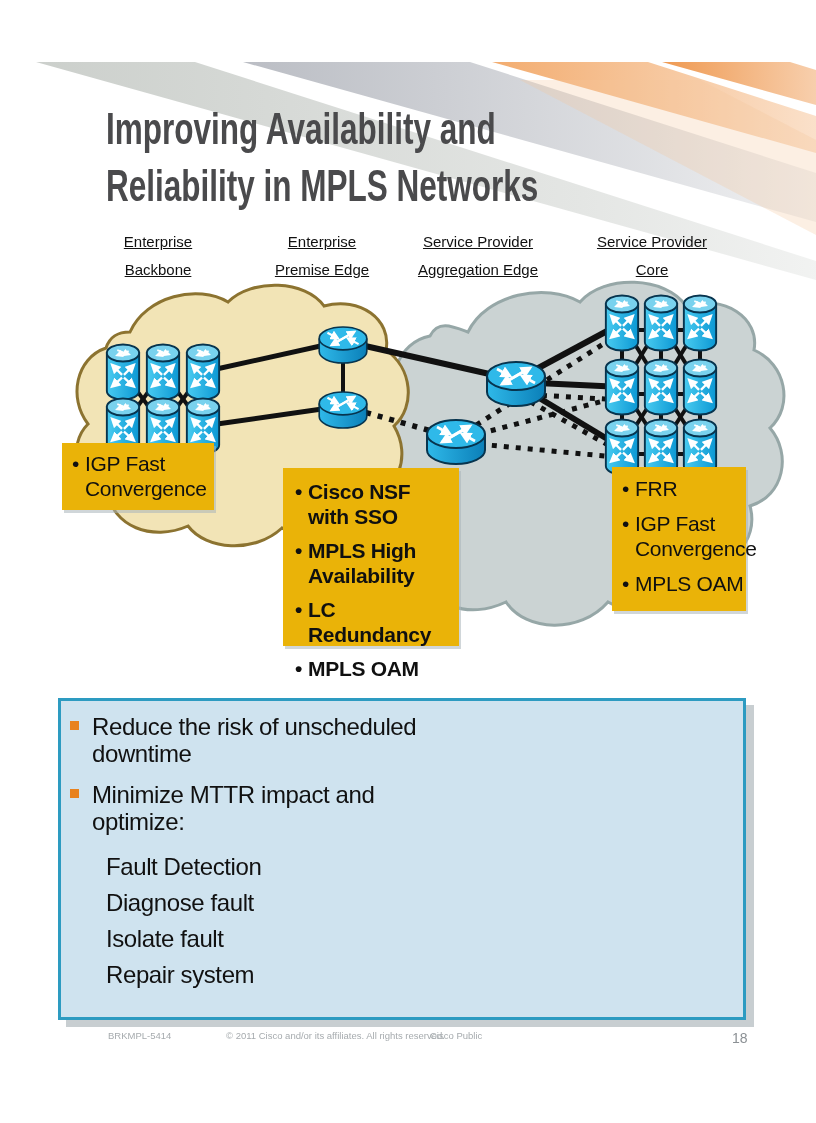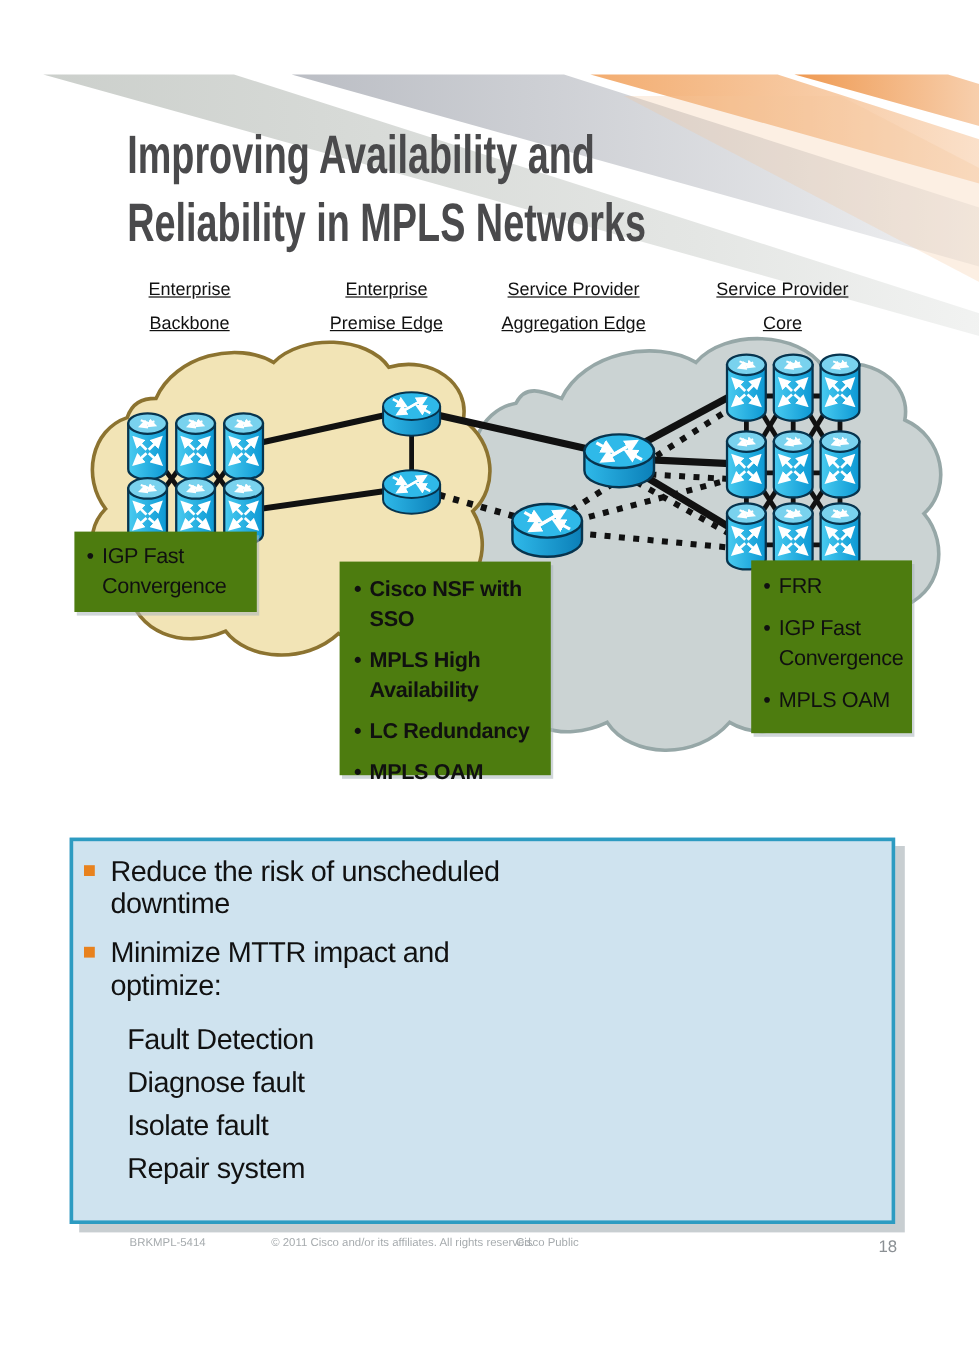--- a/index.html
+++ b/index.html
@@ -22,30 +22,30 @@
     font-size:15px;line-height:28px;color:#111;white-space:pre-line;text-decoration:underline;
   }
   .ch1{left:88px;width:140px;}
   .ch2{left:242px;width:160px;}
   .ch3{left:388px;width:180px;}
   .ch4{left:562px;width:180px;}
   
   .diagram{position:absolute;left:0;top:0;width:816px;height:1123px;z-index:1;}
   
   .callout{
-    position:absolute;z-index:3;background:#4d7c0f;
-    font-size:18px;letter-spacing:-0.3px;line-height:25px;color:#101010;
+    position:absolute;z-index:3;background:#eab308;
+    font-size:21px;letter-spacing:-0.3px;line-height:25px;color:#101010;
     box-shadow:2px 3px 0 rgba(170,180,185,.55);
   }
   .callout .ci{position:relative;padding-left:15px;white-space:pre-line;}
   .callout .ci::before{content:"\2022";position:absolute;left:2px;top:0;}
   .box-igp{left:62px;top:443px;width:152px;height:67px;padding:8px 4px 0 8px;box-sizing:border-box;}
   .box-mid{left:283px;top:468px;width:176px;height:178px;padding:11px 4px 0 10px;box-sizing:border-box;}
   .box-mid .ci{margin-bottom:9px;font-weight:bold;}
-  .box-core{left:612px;top:467px;width:134px;height:144px;padding:9px 2px 0 8px;box-sizing:border-box;margin-left:14px;}
+  .box-core{left:612px;top:467px;width:134px;height:144px;padding:9px 2px 0 8px;box-sizing:border-box;}
   .box-core .ci{margin-bottom:10px;}
   
   .bottom-box{
     position:absolute;left:58px;top:698px;width:688px;height:322px;z-index:2;
     background:#cfe3ef;border:3px solid #2d9bc1;box-sizing:border-box;
     box-shadow:8px 7px 0 #c8ced1;
   }
   .bcol{position:absolute;top:12px;font-size:24px;letter-spacing:-0.4px;line-height:27px;color:#111;}
   .bcol-l{left:8px;width:352px;}
   .bcol-r{left:354px;width:326px;}

